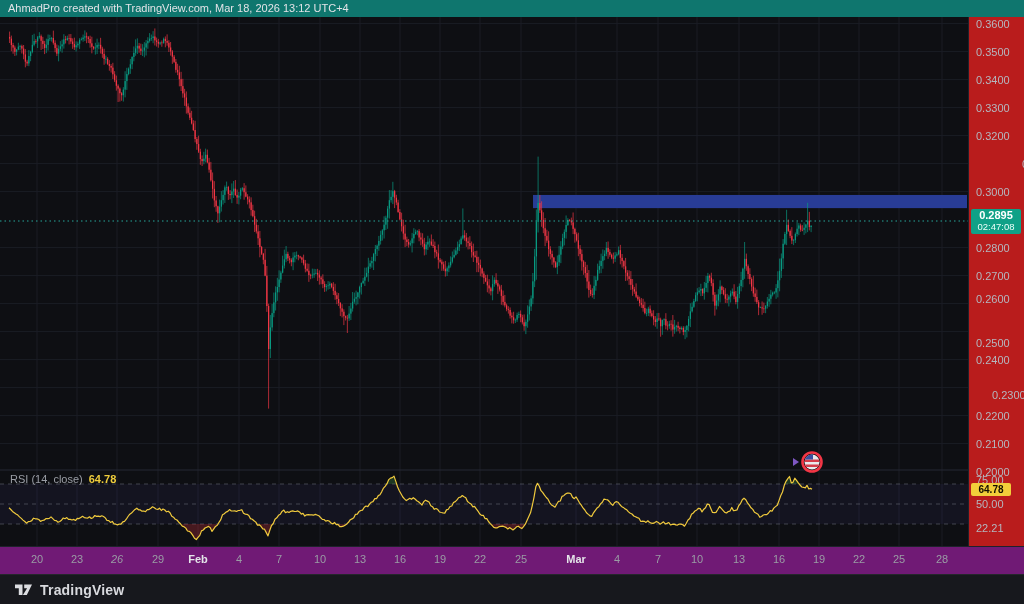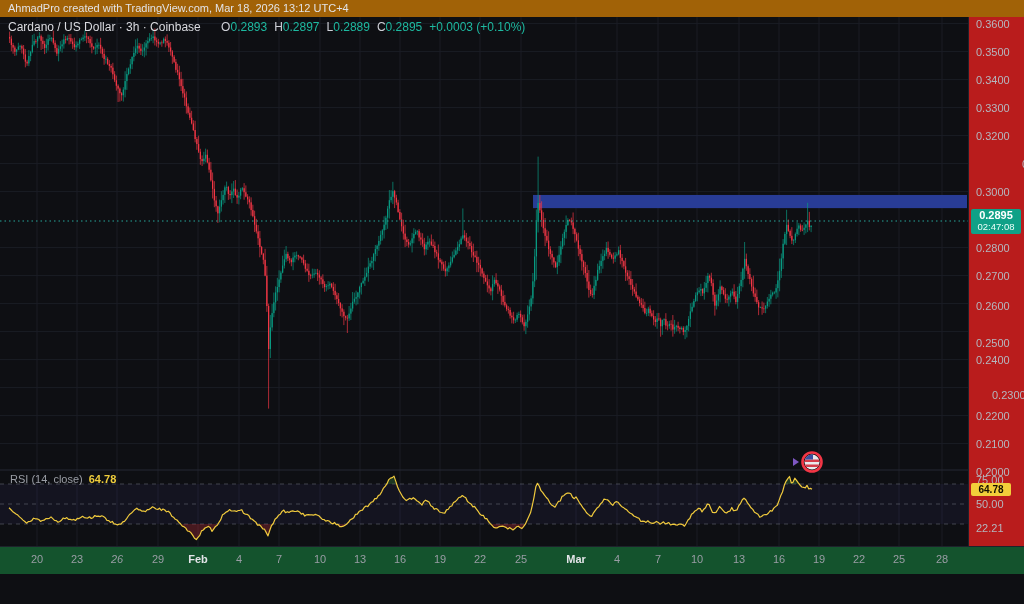--- a/index.html
+++ b/index.html
@@ -1,38 +1,38 @@
 <!DOCTYPE html>
 <html><head>
 <meta charset="utf-8">
 <style>
   html,body{margin:0;padding:0;background:#06070a;}
   #app{position:relative;width:1024px;height:604px;background:#0e0f13;overflow:hidden;
        font-family:"Liberation Sans",sans-serif;-webkit-font-smoothing:antialiased;}
-  .attribution{position:absolute;left:0;top:0;width:1024px;height:17px;background:#a16207;
+  .attribution{position:absolute;left:0;top:0;width:1024px;height:17px;background:#0f766e;
        color:#e2e3e7;font-size:11px;line-height:17px;padding-left:8px;box-sizing:border-box;z-index:40;}
   .chart-area{position:absolute;left:0;top:0;width:968px;height:546px;z-index:5;}
   #chart-svg{position:absolute;left:0;top:0;}
   .symbol-line{position:absolute;left:8px;top:20px;font-size:12px;color:#dadbe0;z-index:30;white-space:nowrap;}
   .ohlc{margin-left:10px;}
   .ohlc .lbl{color:#cfd1d8;margin-left:7px;}
   .ohlc .val{color:#1db9a0;}
   .ohlc .chg{color:#1db9a0;margin-left:7px;}
   .rsi-header{position:absolute;left:10px;top:473px;font-size:11px;color:#9b9ea6;z-index:30;}
   .rsi-header .rsi-val{color:#efcd3c;margin-left:6px;font-weight:bold;}
   .price-axis{position:absolute;left:968px;top:0;width:56px;height:546px;background:#b91c1c;
        border-left:1px solid #1e222b;box-sizing:border-box;z-index:10;}
   .pa-label{position:absolute;left:7px;font-size:11px;color:#b4b7bf;transform:translateY(-50%);}
   .price-tag{position:absolute;left:2px;top:209px;width:50px;height:25px;background:#0fa187;border-radius:2px;
        color:#fff;text-align:center;z-index:20;}
   .price-tag .pt-main{font-size:11px;line-height:13px;font-weight:bold;}
   .price-tag .pt-cd{font-size:9.5px;line-height:10px;color:#eafff9;}
   .rsi-tag{position:absolute;left:2px;top:483px;width:40px;height:13px;background:#f2cf3a;border-radius:2px;
        color:#141000;font-size:10px;line-height:13px;text-align:center;font-weight:bold;z-index:20;}
-  .time-axis{position:absolute;left:0;top:546px;width:1024px;height:28px;background:#14532d;
+  .time-axis{position:absolute;left:0;top:546px;width:1024px;height:28px;background:#701a75;
        border-top:1px solid #1e222b;box-sizing:border-box;z-index:15;}
   .ta-label{position:absolute;top:6px;font-size:11px;color:#9a9da5;transform:translateX(-50%);}
   .ta-label.bold{color:#e4e5e9;font-weight:bold;}
   .bottom-bar{position:absolute;left:0;top:574px;width:1024px;height:30px;background:#17181d;
        border-top:1px solid #25262c;box-sizing:border-box;z-index:15;display:flex;align-items:center;padding-left:14px;}
   .tv-name{color:#d9dade;font-size:14px;font-weight:bold;margin-left:7px;letter-spacing:.2px;}
 </style>
 </head>
 <body>
 
@@ -1023,42 +1023,38 @@
             <circle r="7.5"></circle>
           </clipPath>
           <circle r="7.5" fill="#e8eaed"></circle>
           <rect x="-8" y="-2.5" width="16" height="2.5" fill="#d33c4a" clip-path="url(#fc)"></rect>
           <rect x="-8" y="2.5" width="16" height="2.5" fill="#d33c4a" clip-path="url(#fc)"></rect>
           <rect x="-8" y="-8" width="9" height="5.5" fill="#3c4fa0" clip-path="url(#fc)"></rect>
           <circle r="9.5" fill="none" stroke="#f23645" stroke-width="2.6"></circle>
         </g>
       </svg>
 
-    <div class="symbol-line">
-      <span>Cardano / US Dollar · 3h · Coinbase</span>
-      <span class="ohlc"><span class="lbl">O</span><span class="val">0.2893</span><span class="lbl">H</span><span class="val">0.2897</span><span class="lbl">L</span><span class="val">0.2889</span><span class="lbl">C</span><span class="val">0.2895</span><span class="chg">+0.0003 (+0.10%)</span></span>
-    </div>
 
     <div class="rsi-header">
       <span>RSI (14, close)</span><span class="rsi-val">64.78</span>
     </div>
   </div>
 
   <div class="price-axis">
     <div id="price-labels">
         <div class="pa-label" style="top: 23.6px;">0.3600</div>
         <div class="pa-label" style="top: 51.6px;">0.3500</div>
         <div class="pa-label" style="top: 79.6px;">0.3400</div>
         <div class="pa-label" style="top: 107.6px;">0.3300</div>
         <div class="pa-label" style="top: 135.6px;">0.3200</div>
         <div class="pa-label" style="top: 163.6px; padding-left: 46px;">0.3100</div>
         <div class="pa-label" style="top: 191.6px;">0.3000</div>
         <div class="pa-label" style="top: 247.6px;">0.2800</div>
         <div class="pa-label" style="top: 275.6px;">0.2700</div>
-        <div class="pa-label" style="top: 306px;">0.2600</div>
+        <div class="pa-label" style="top: 299px;">0.2600</div>
         <div class="pa-label" style="top: 343px;">0.2500</div>
         <div class="pa-label" style="top: 359.6px;">0.2400</div>
         <div class="pa-label" style="top: 395px; padding-left: 16px;">0.2300</div>
         <div class="pa-label" style="top: 415.6px;">0.2200</div>
         <div class="pa-label" style="top: 443.6px; text-align: center;">0.2100</div>
         <div class="pa-label" style="top: 471.6px;">0.2000</div>
       </div>
     <div id="rsi-axis-labels">
         <div class="pa-label" style="top: 480px;">75.00</div>
         <div class="pa-label" style="top: 504px;">50.00</div>
@@ -1092,14 +1088,23 @@
         <div class="ta-label" style="left: 697px;">10</div>
         <div class="ta-label" style="left: 739px;">13</div>
         <div class="ta-label" style="left: 779px;">16</div>
         <div class="ta-label" style="left: 819px;">19</div>
         <div class="ta-label" style="left: 859px;">22</div>
         <div class="ta-label" style="left: 899px;">25</div>
         <div class="ta-label" style="left: 942px;">28</div>
       </div>
   </div>
 
+  <div class="bottom-bar">
+    <span style="display:inline-flex;">
+      <svg width="19" height="19" viewBox="0 0 19 19">
+        <path d="M1 4.5 H8.5 V15 H4.8 V8.2 H1 Z" fill="#dcdde1"></path>
+        <path d="M10.2 4.5 H18 L12.8 15 H8.9 L13.1 8.2 H10.2 Z" fill="#dcdde1"></path>
+      </svg>
+    </span>
+    <span class="tv-name">TradingView</span>
+  </div>
 
 </div>
 
 </body></html>

